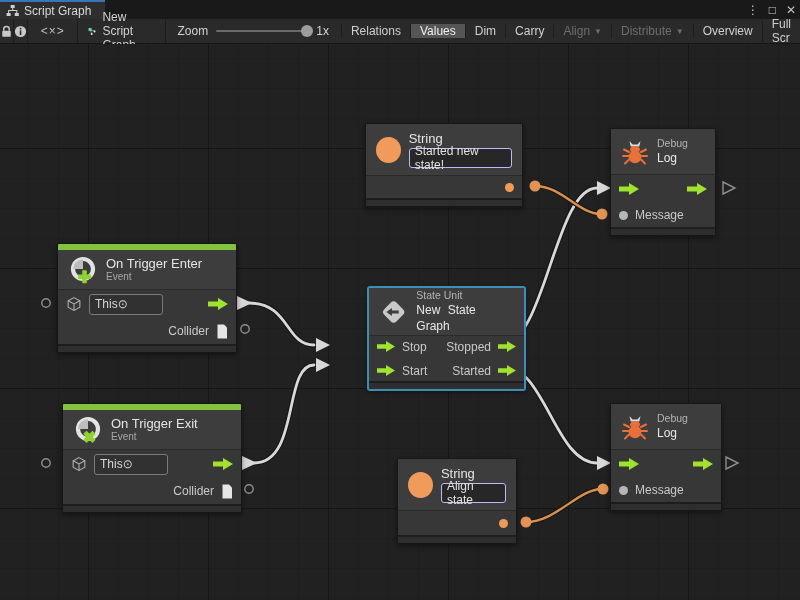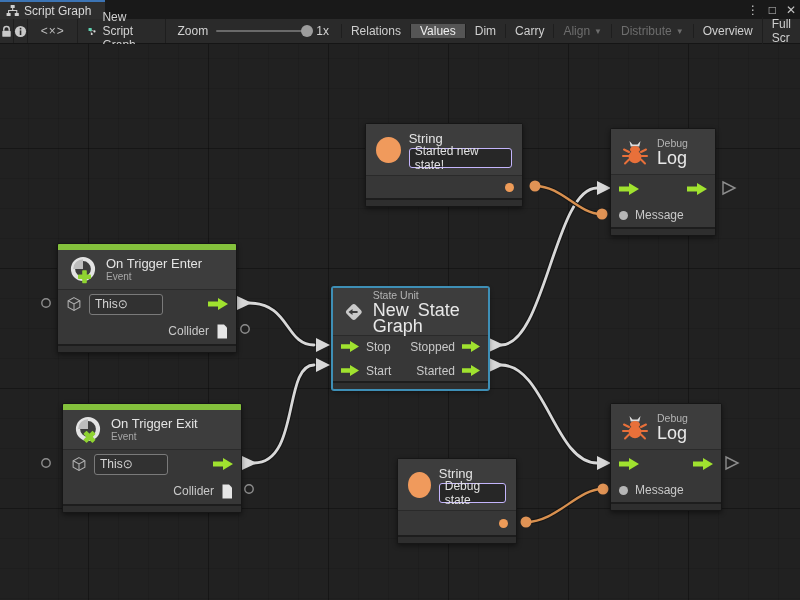--- a/index.html
+++ b/index.html
@@ -41,28 +41,28 @@
       linear-gradient(90deg, rgba(0,0,0,.26) 1px, transparent 1px),
       linear-gradient(rgba(0,0,0,.10) 1px, transparent 1px),
       linear-gradient(90deg, rgba(0,0,0,.10) 1px, transparent 1px);
     background-size:120px 120px,120px 120px,30px 30px,30px 30px;
     background-position:-32px -16px; }
   #wires { position:absolute; top:0; left:0; z-index:2; pointer-events:none; }
 
   
   .node { position:absolute; z-index:3; background:#373737; border:1px solid #161616; border-radius:2px;
           box-shadow:0 2px 5px rgba(0,0,0,.45); }
-  .node.selected { border-color:#3e8fb6; box-shadow:0 0 0 1px #3e8fb6, 0 2px 5px rgba(0,0,0,.45); }
+  .node.selected { border-color:#3e8fb6; box-shadow:0 0 0 1px #3e8fb6, 0 2px 5px rgba(0,0,0,.45);margin-left:36px; }
   .greenbar { height:6px; background:#84c13c; border-radius:1px 1px 0 0; }
   .nhead { background:#3d3d3d; display:flex; align-items:center; gap:8px; padding:0 10px;
            border-bottom:1px solid #2a2a2a; }
   .ntitle { font-size:13px; color:#e4e4e4; line-height:15px; }
   .nsub { font-size:10px; color:#a8a8a8; line-height:12px; }
   .nkind { font-size:10.5px; color:#b4b4b4; line-height:13px; }
-  .nbig { font-size:18px; color:#e8e8e8; line-height:16px; }
+  .nbig { font-size:12px; color:#e8e8e8; line-height:16px; }
   .nrow { display:flex; align-items:center; padding:0 8px; gap:7px; }
   .nfoot { height:8px; background:#2e2e2e; border-top:2px solid #1d1d1d; border-radius:0 0 2px 2px; }
   .plabel { font-size:12px; color:#c9c9c9; }
   .objfield { display:flex; align-items:center; justify-content:flex-start; width:74px; height:21px;
               background:#313131; border:1px solid #7a7a7a; border-radius:3px; padding:0 5px;
               font-size:12px; color:#d6d6d6; }
   .objfield .target { color:#cfcfcf; font-size:12px; }
   .strfield { height:20px; background:#272727; border:1px solid #c4b5fd; border-radius:3px;
               padding:0 5px; font-size:12px; color:#e2e2e2; display:flex; align-items:center; }
   .spacer { flex:1; }
@@ -322,21 +322,21 @@
     </div>
     <div class="nfoot"></div>
   </div>
 
   <div class="node" style="left:397px; top:414px; width:120px;">
     <div class="nhead" style="height:52px;">
       <div class="orangeicon"></div>
       <div>
         <div class="ntitle">String</div>
         <div class="strfield" style="margin-top:2px;">
-          <span>Debug state</span>
+          <span>Align state</span>
         </div>
       </div>
     </div>
     <div class="nrow" style="height:24px; justify-content:flex-end;">
       <div class="dot orange small"></div>
     </div>
     <div class="nfoot"></div>
   </div>
 
   <div class="node" style="left:610px; top:84px; width:106px;">

